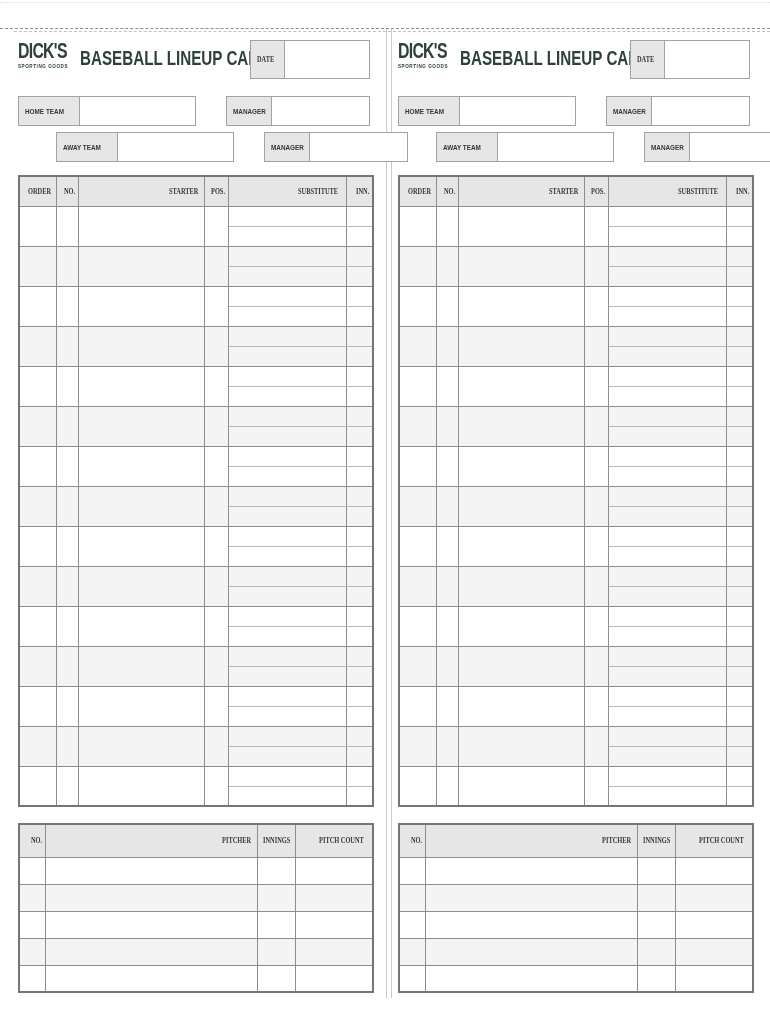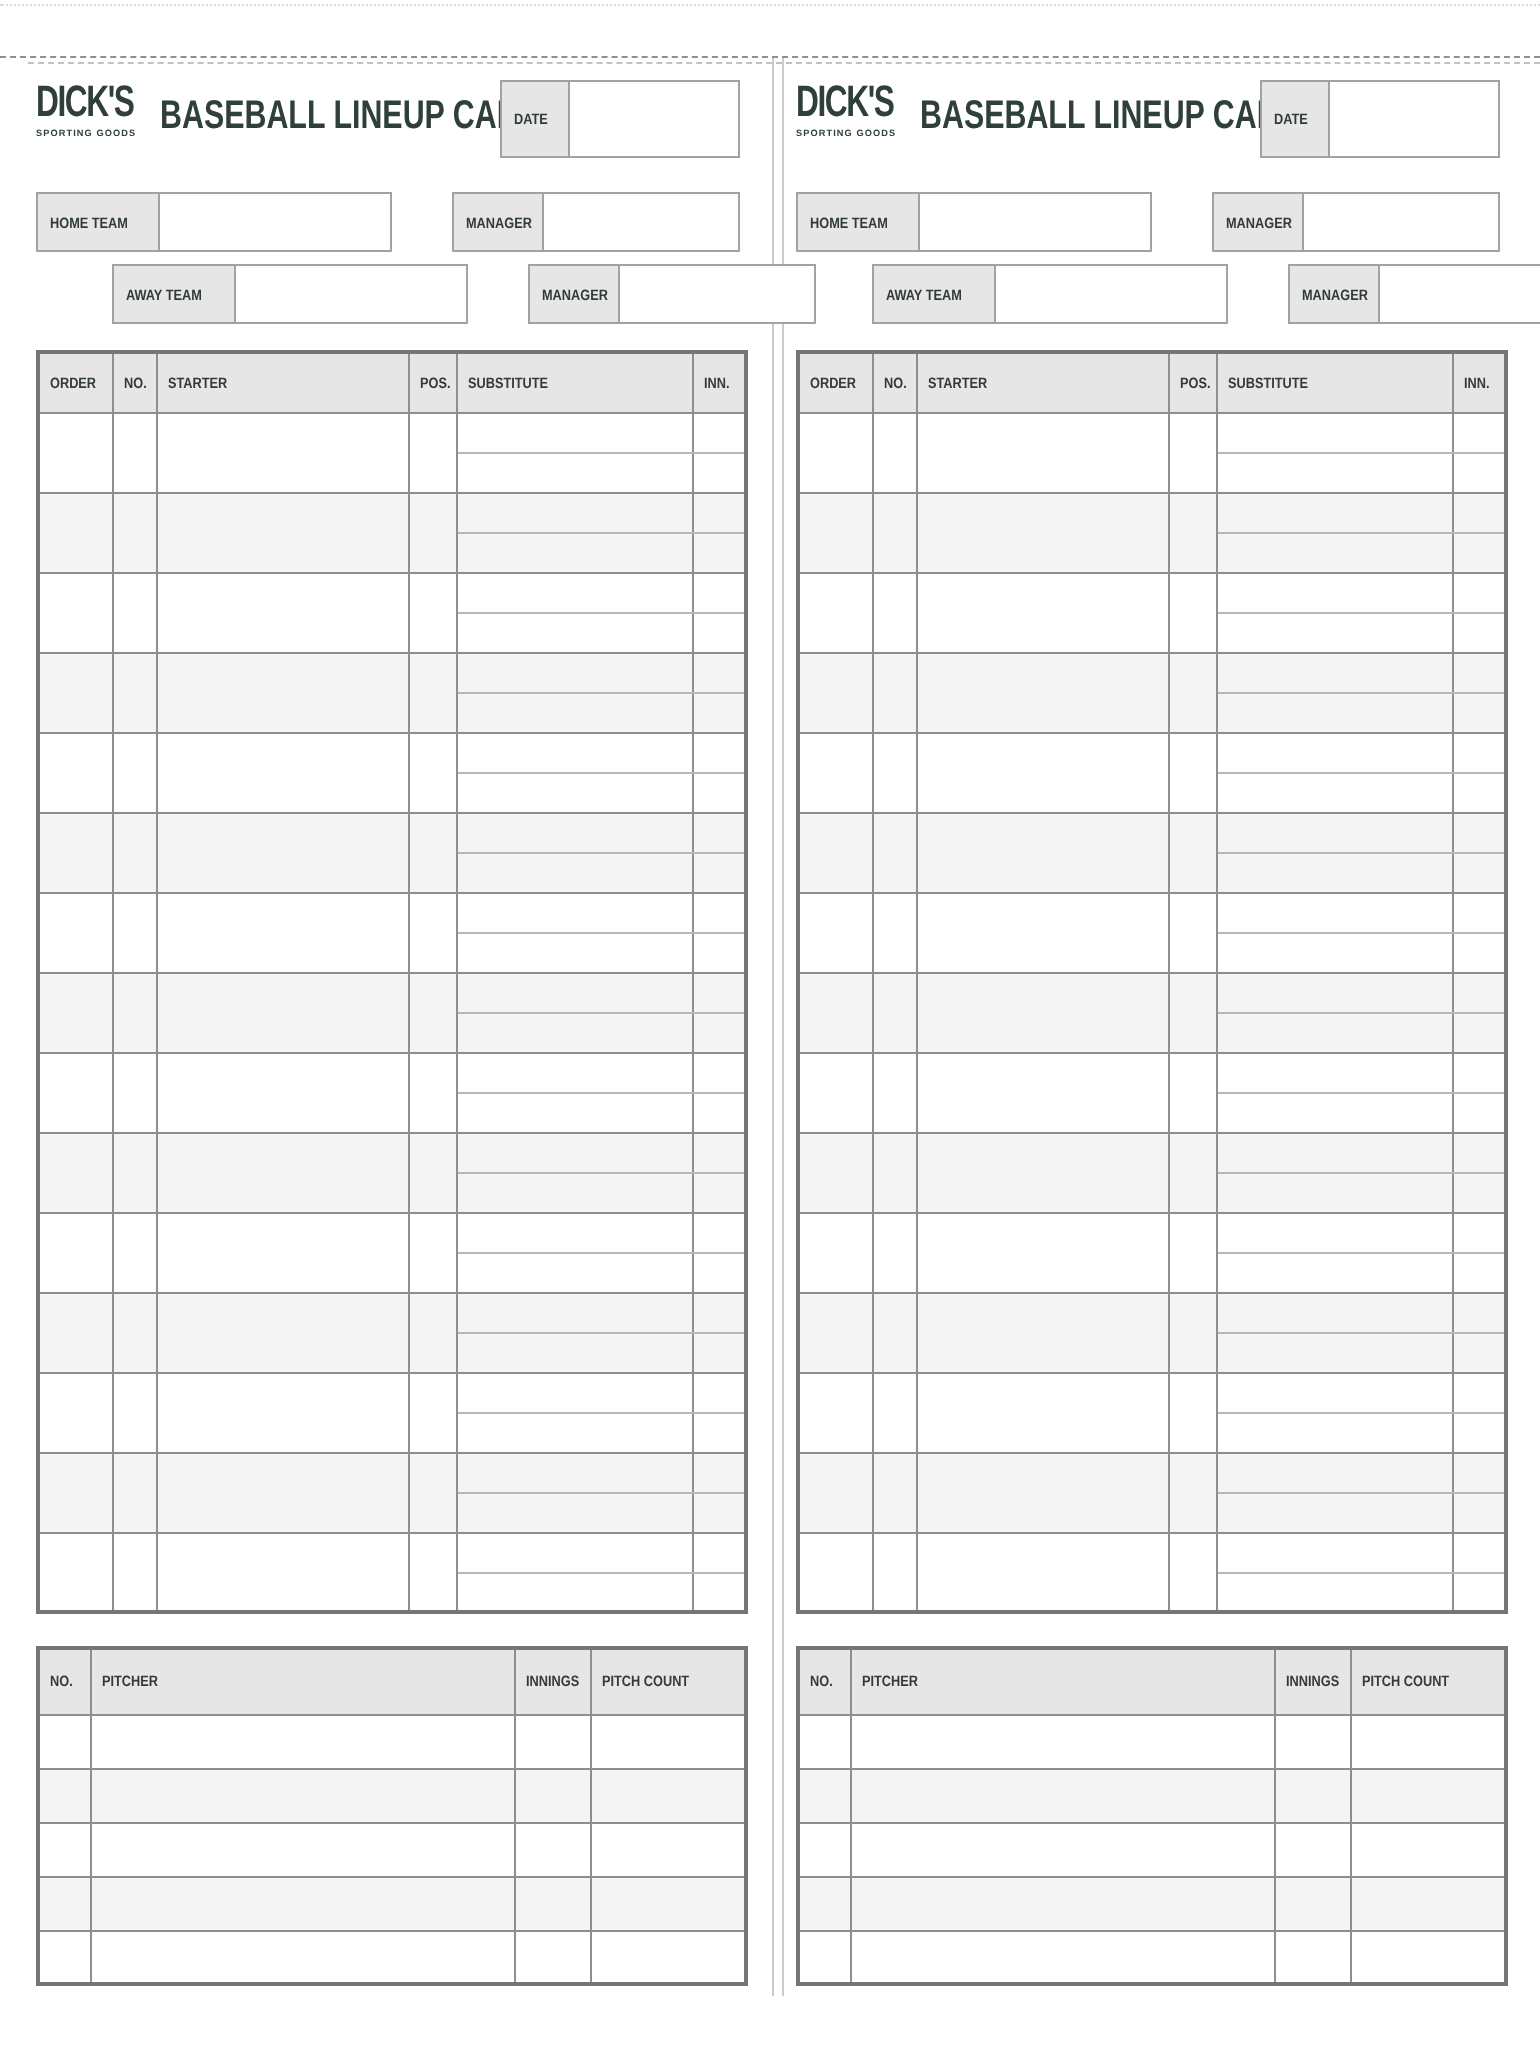--- a/index.html
+++ b/index.html
@@ -35,38 +35,38 @@
   .title .cond { transform: scaleX(.76); letter-spacing: 0; }
 
   
   .box-label { background: var(--label-gray, #e6e6e6); border: 1px solid #a2a2a2;
                display: flex; align-items: center; padding-left: 6px;
                font-size: 7.5px; font-weight: bold; color: #313b36; flex: none; }
   .box-input { background: #fff; border: 1px solid #a2a2a2; border-left: none; flex: 1;
                font-size: 9px; color: #222; padding: 2px 3px; overflow: hidden; }
 
   .date-box { position: absolute; left: 232px; top: 11px; width: 120px; height: 39px; display: flex; }
-  .date-box .box-label { width: 35px; }
+  .date-box .box-label { width: 35px; font-family: Liberation Serif, serif; }
 
   .field-row { position: absolute; left: 0; width: 354px; height: 30px; display: flex; align-items: flex-end; }
   .row1 { top: 67px; } .row2 { top: 103px; margin-left: 38px; }
   .field { display: flex; height: 30px; }
   .field.team { width: 178px; margin-right: 9px; }
   .field.team .box-label { width: 62px; }
   .field.mgr { width: 165px; padding-left: 21px; }
   .field.mgr .box-label { width: 46px; }
 
   
   .tbl { border-collapse: collapse; table-layout: fixed; width: 354px;
          position: absolute; left: 0; background: #fff; border: 2px solid #757575; }
   .lineup   { top: 146px; }
   .pitchers { top: 794px; }
   .tbl th { background: var(--label-gray, #e6e6e6); border: 1px solid #8e8e8e;
             font-size: 7.5px; font-weight: bold; color: #323b36;
-            text-align: left; padding: 0 0 0 5px; height: 30px; }
+            text-align: right; padding: 0 0 0 5px; height: 30px; font-family: Liberation Serif, serif; }
   .pitchers th { height: 33px; }
   .tbl td { border: 1px solid #8e8e8e; height: 20px; padding: 0; }
   .pitchers td { height: 27px; }
   tr.alt td { background: var(--alt-gray, #f4f4f4); }
   tr.sub-top td.c-sub, tr.sub-top td.c-inn { border-bottom: 1px solid #b8b8b8; }
   td.c-inn { border-left: 1px solid #c9c9c9; }
   th.col-inn { border-left: 1px dotted #9b9b9b; }
 </style>
 </head>
 <body>

